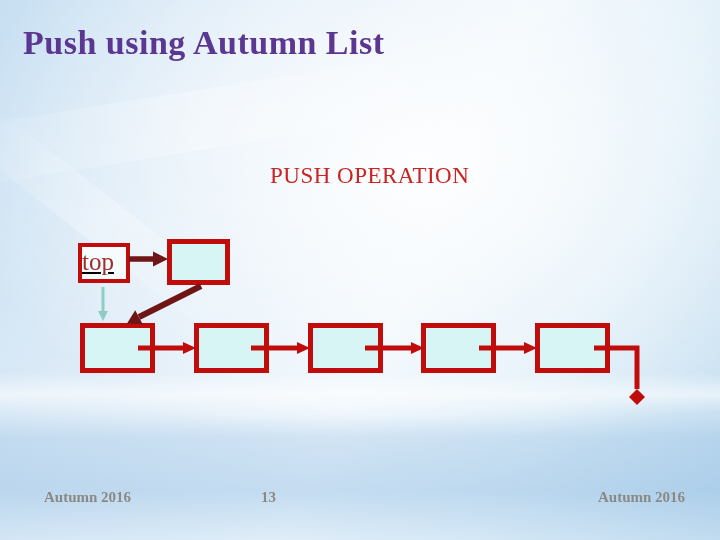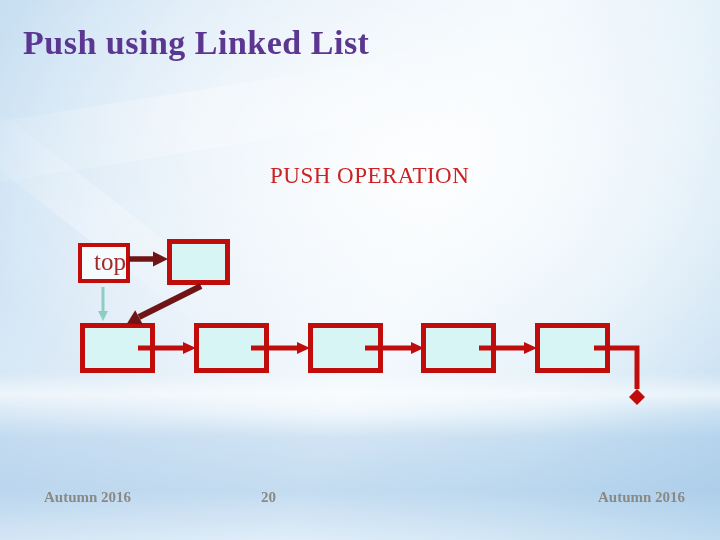--- a/index.html
+++ b/index.html
@@ -34,21 +34,21 @@
   .subtitle{
     position:absolute;left:270px;top:163px;
     font-size:23px;letter-spacing:0.5px;
     color:var(--subtitle-text,#cc2222);
     text-align:right;
   }
   .top-box{
     position:absolute;left:78px;top:243px;width:52px;height:40px;
     box-sizing:border-box;border:4px solid var(--box-border,#c10c0c);
     background:var(--top-box-fill,#f6fbfe);
-    display:flex;align-items:center;justify-content:flex-end;
+    display:flex;align-items:center;justify-content:flex-start;text-decoration:underline;
   }
   .top-box span{
     font-size:25px;line-height:1;margin-top:-3px;
     color:var(--top-label-text,#a02c2c);
   }
   .new-node{
     position:absolute;left:167px;top:239px;width:63px;height:46px;
     box-sizing:border-box;border:5px solid var(--box-border,#c10c0c);
     background:var(--box-fill,#d8f5f6);
   }
@@ -78,21 +78,21 @@
   .footer-right{left:598px;}
 </style>
 </head>
 <body>
 
 <div class="slide">
 
   <div class="ray ray1"></div>
   <div class="ray ray2"></div>
 
-  <h1 class="title">Push using Linked List</h1>
+  <h1 class="title">Push using Autumn List</h1>
 
   <div class="subtitle">PUSH OPERATION</div>
 
   <div class="top-box">
     <span>top</span>
   </div>
 
   <div class="new-node"></div>
 
   <div class="nodes-row">
@@ -141,16 +141,16 @@
     </g>
 
     <g>
       <polyline class="link" points="594,348 637,348 637,389"></polyline>
       <polygon class="link-head" points="637,389 645,397 637,405 629,397"></polygon>
     </g>
 
   </svg>
 
   <div class="footer footer-left">Autumn 2016</div>
-  <div class="footer footer-center">20</div>
+  <div class="footer footer-center">13</div>
   <div class="footer footer-right">Autumn 2016</div>
 
 </div>
 
 </body></html>

